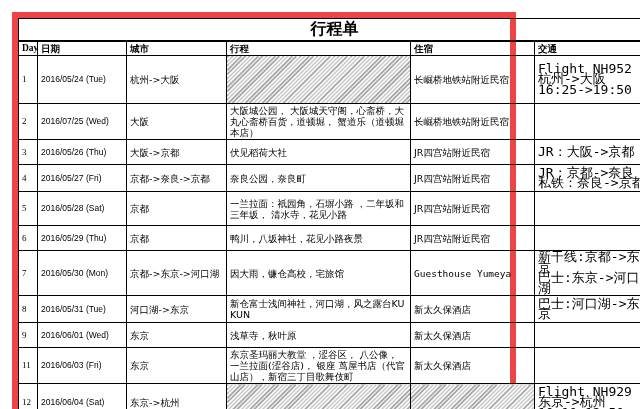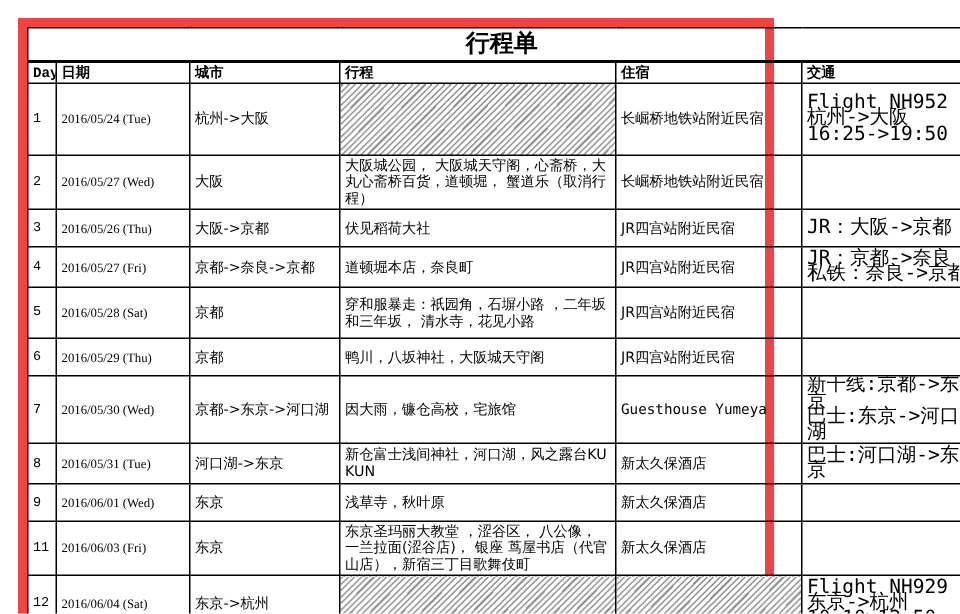--- a/index.html
+++ b/index.html
@@ -35,22 +35,22 @@
     font-size:16px;
     font-weight:bold;
     padding:1px 0 2px 0;
     line-height:18px;
   }
   tr.header-row th{
     font-weight:bold;
     font-size:9.5px;
     white-space:nowrap;
   }
-  .c-day{font-family:Liberation Mono, monospace;font-size:9px;}
-  .c-date{font-family:Liberation Serif, serif;font-size:8.5px;white-space:nowrap;}
+  .c-day{font-family:Liberation Serif, serif;font-size:9px;}
+  .c-date{font-family:Liberation Sans, sans-serif;font-size:8.5px;white-space:nowrap;}
   .c-transport,.c-lodging-latin{
     font-family:"DejaVu Sans Mono","Liberation Mono",monospace;
   }
   .c-transport{font-size:13px;white-space:pre-line;line-height:10.5px;}
   .hatch{
     background:repeating-linear-gradient(135deg,#8c8c8c 0px,#8c8c8c 1px,#ffffff 1px,#ffffff 3px);
   }
 </style>
 </head>
 <body>
@@ -86,67 +86,67 @@
       <td>杭州-&gt;大阪</td>
       <td class="hatch"></td>
       <td>长崛桥地铁站附近民宿</td>
       <td class="c-transport">Flight NH952
 杭州-&gt;大阪
 16:25-&gt;19:50</td>
     </tr>
 
     <tr style="height:36px">
       <td class="c-day">2</td>
-      <td class="c-date">2016/05/27 (Wed)</td>
+      <td class="c-date">2016/07/25 (Wed)</td>
       <td>大阪</td>
-      <td>大阪城公园， 大阪城天守阁，心斋桥，大丸心斋桥百货，道顿堀， 蟹道乐（取消行程）</td>
+      <td>大阪城公园， 大阪城天守阁，心斋桥，大丸心斋桥百货，道顿堀， 蟹道乐（道顿堀本店）</td>
       <td>长崛桥地铁站附近民宿</td>
       <td class="c-transport"></td>
     </tr>
 
     <tr style="height:25px">
       <td class="c-day">3</td>
       <td class="c-date">2016/05/26 (Thu)</td>
       <td>大阪-&gt;京都</td>
       <td>伏见稻荷大社</td>
       <td>JR四宫站附近民宿</td>
       <td class="c-transport">JR：大阪-&gt;京都</td>
     </tr>
 
     <tr style="height:27px">
       <td class="c-day">4</td>
       <td class="c-date">2016/05/27 (Fri)</td>
       <td>京都-&gt;奈良-&gt;京都</td>
-      <td>道顿堀本店，奈良町</td>
+      <td>奈良公园，奈良町</td>
       <td>JR四宫站附近民宿</td>
       <td class="c-transport">JR：京都-&gt;奈良
 私铁：奈良-&gt;京都</td>
     </tr>
 
     <tr style="height:34px">
       <td class="c-day">5</td>
       <td class="c-date">2016/05/28 (Sat)</td>
       <td>京都</td>
-      <td>穿和服暴走：祇园角，石塀小路 ，二年坂和三年坂， 清水寺，花见小路</td>
+      <td>一兰拉面：祇园角，石塀小路 ，二年坂和三年坂， 清水寺，花见小路</td>
       <td>JR四宫站附近民宿</td>
       <td class="c-transport"></td>
     </tr>
 
     <tr style="height:25px">
       <td class="c-day">6</td>
       <td class="c-date">2016/05/29 (Thu)</td>
       <td>京都</td>
-      <td>鸭川，八坂神社，大阪城天守阁</td>
+      <td>鸭川，八坂神社，花见小路夜景</td>
       <td>JR四宫站附近民宿</td>
       <td class="c-transport"></td>
     </tr>
 
     <tr style="height:27px">
       <td class="c-day">7</td>
-      <td class="c-date">2016/05/30 (Wed)</td>
+      <td class="c-date">2016/05/30 (Mon)</td>
       <td>京都-&gt;东京-&gt;河口湖</td>
       <td>因大雨，镰仓高校，宅旅馆</td>
       <td class="c-lodging-latin">Guesthouse Yumeya</td>
       <td class="c-transport">新干线:京都-&gt;东京
 巴士:东京-&gt;河口湖</td>
     </tr>
 
     <tr style="height:27px">
       <td class="c-day">8</td>
       <td class="c-date">2016/05/31 (Tue)</td>

